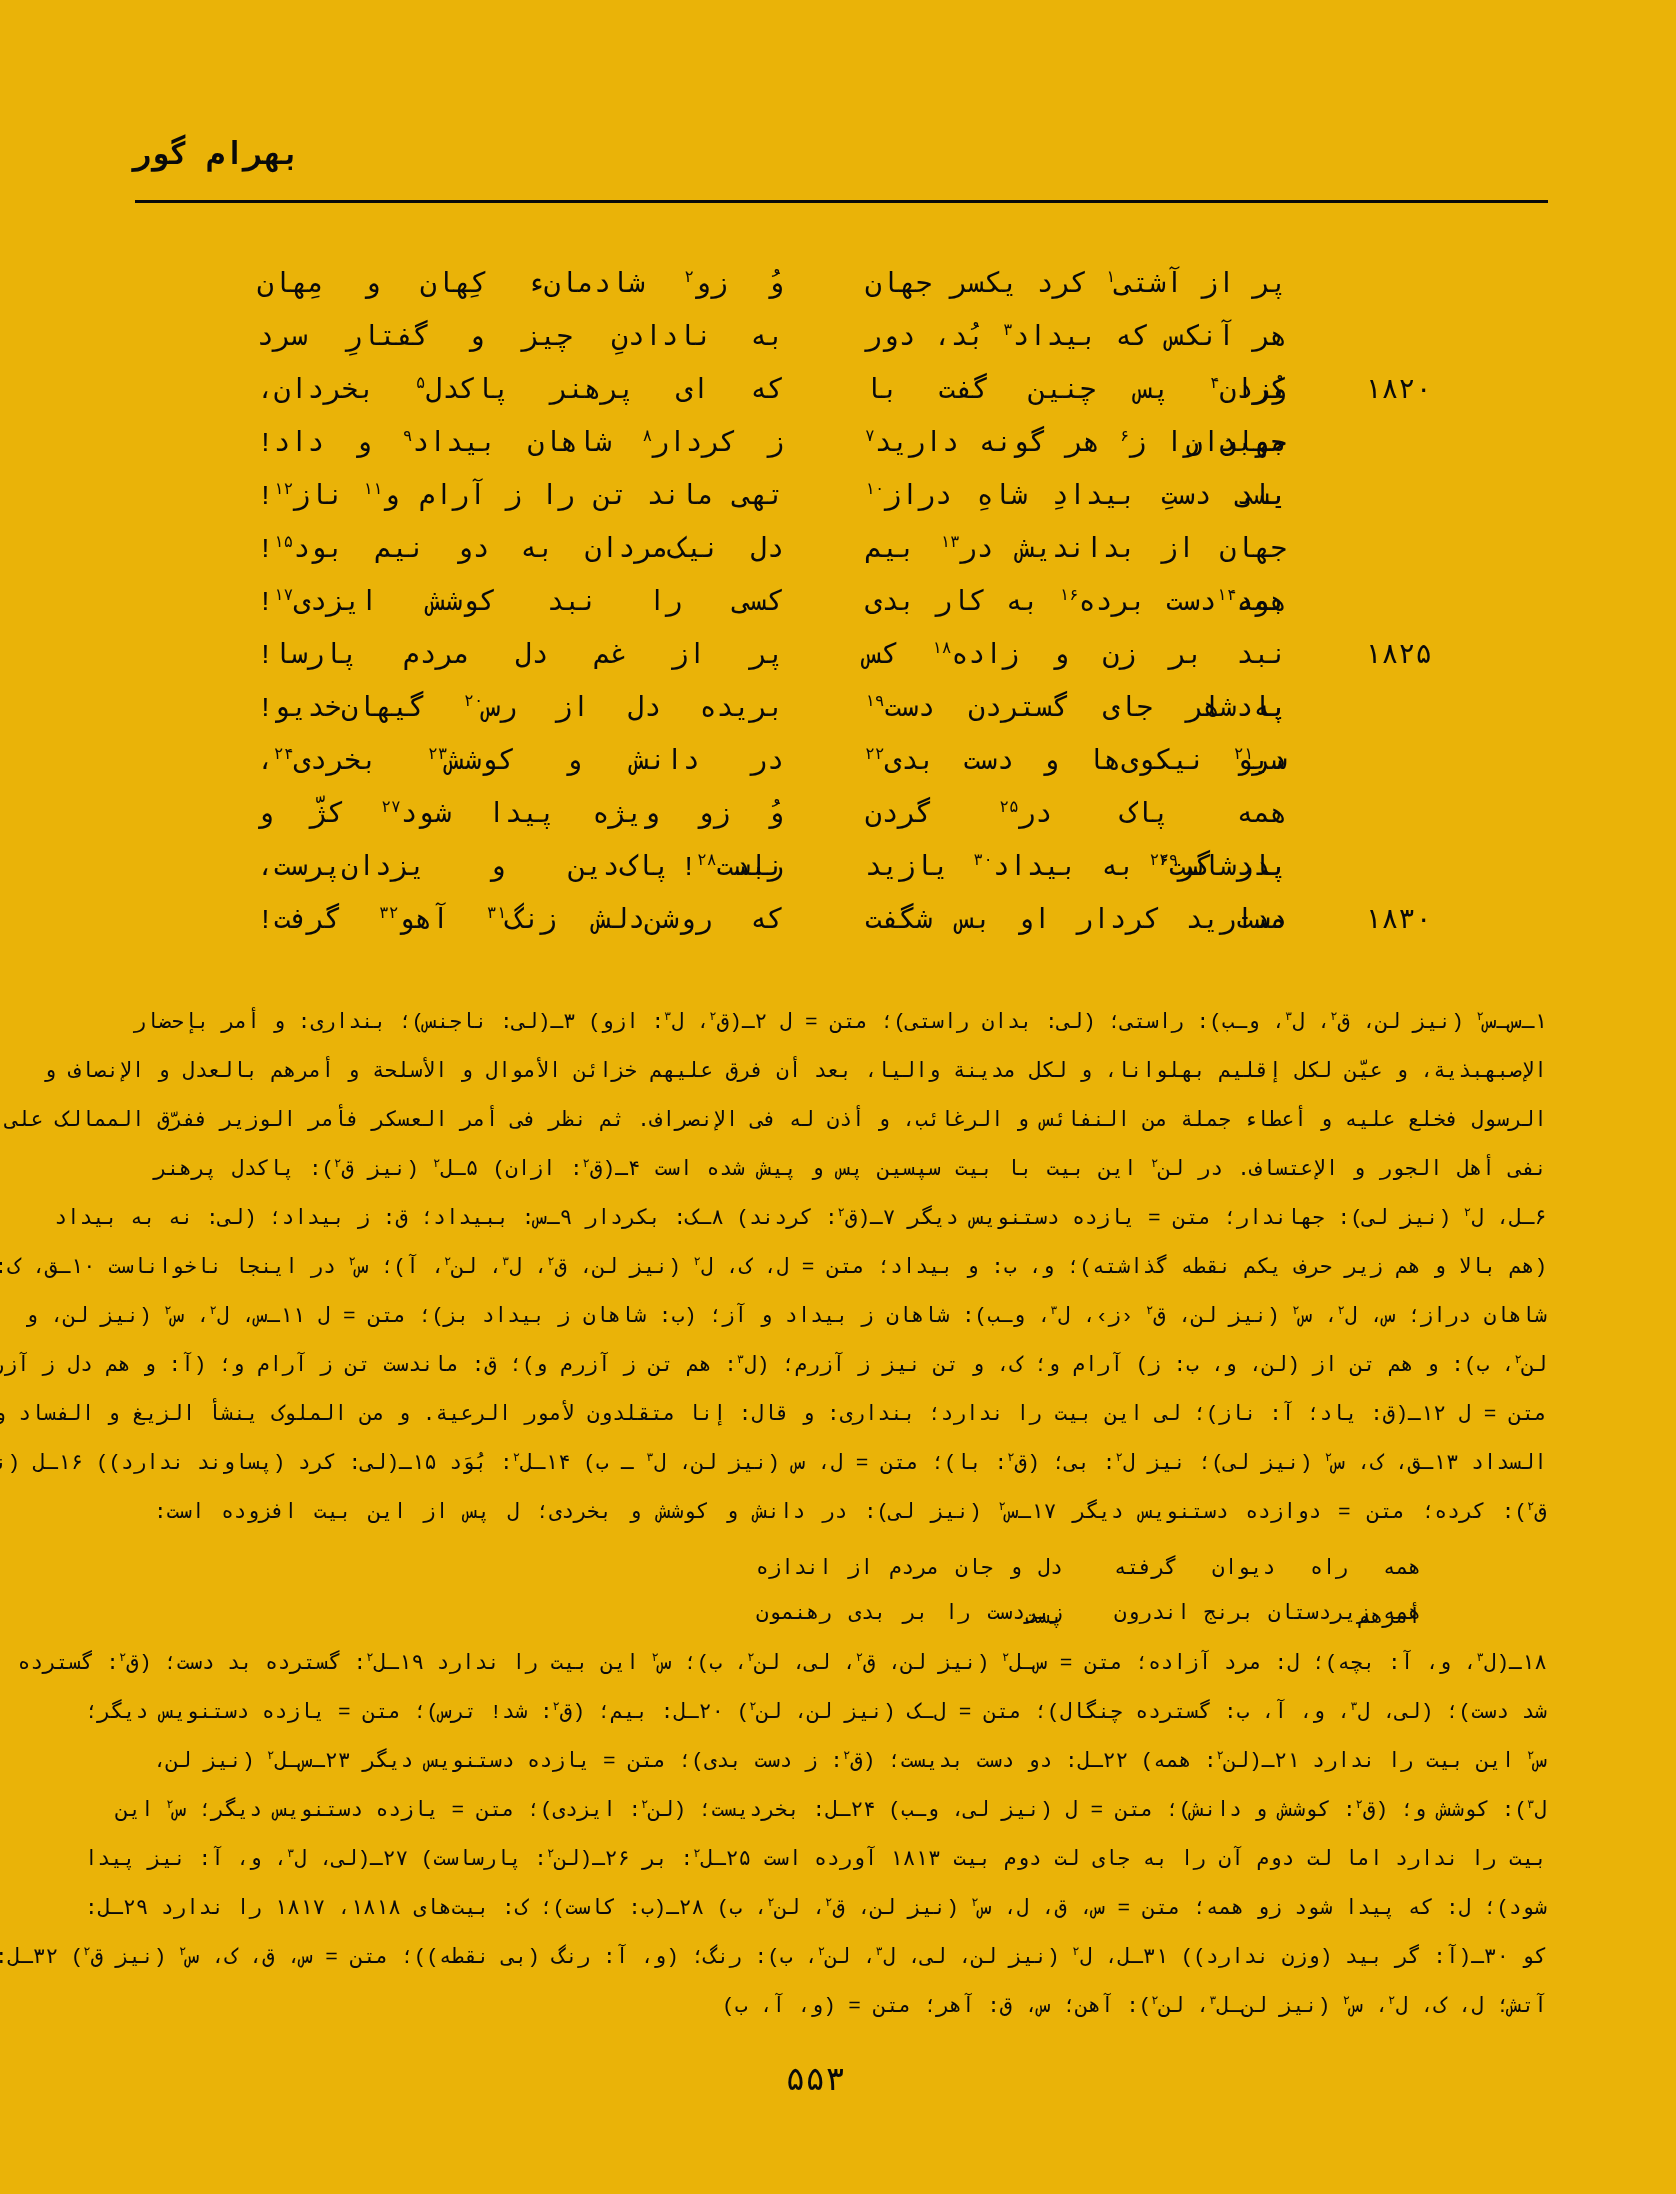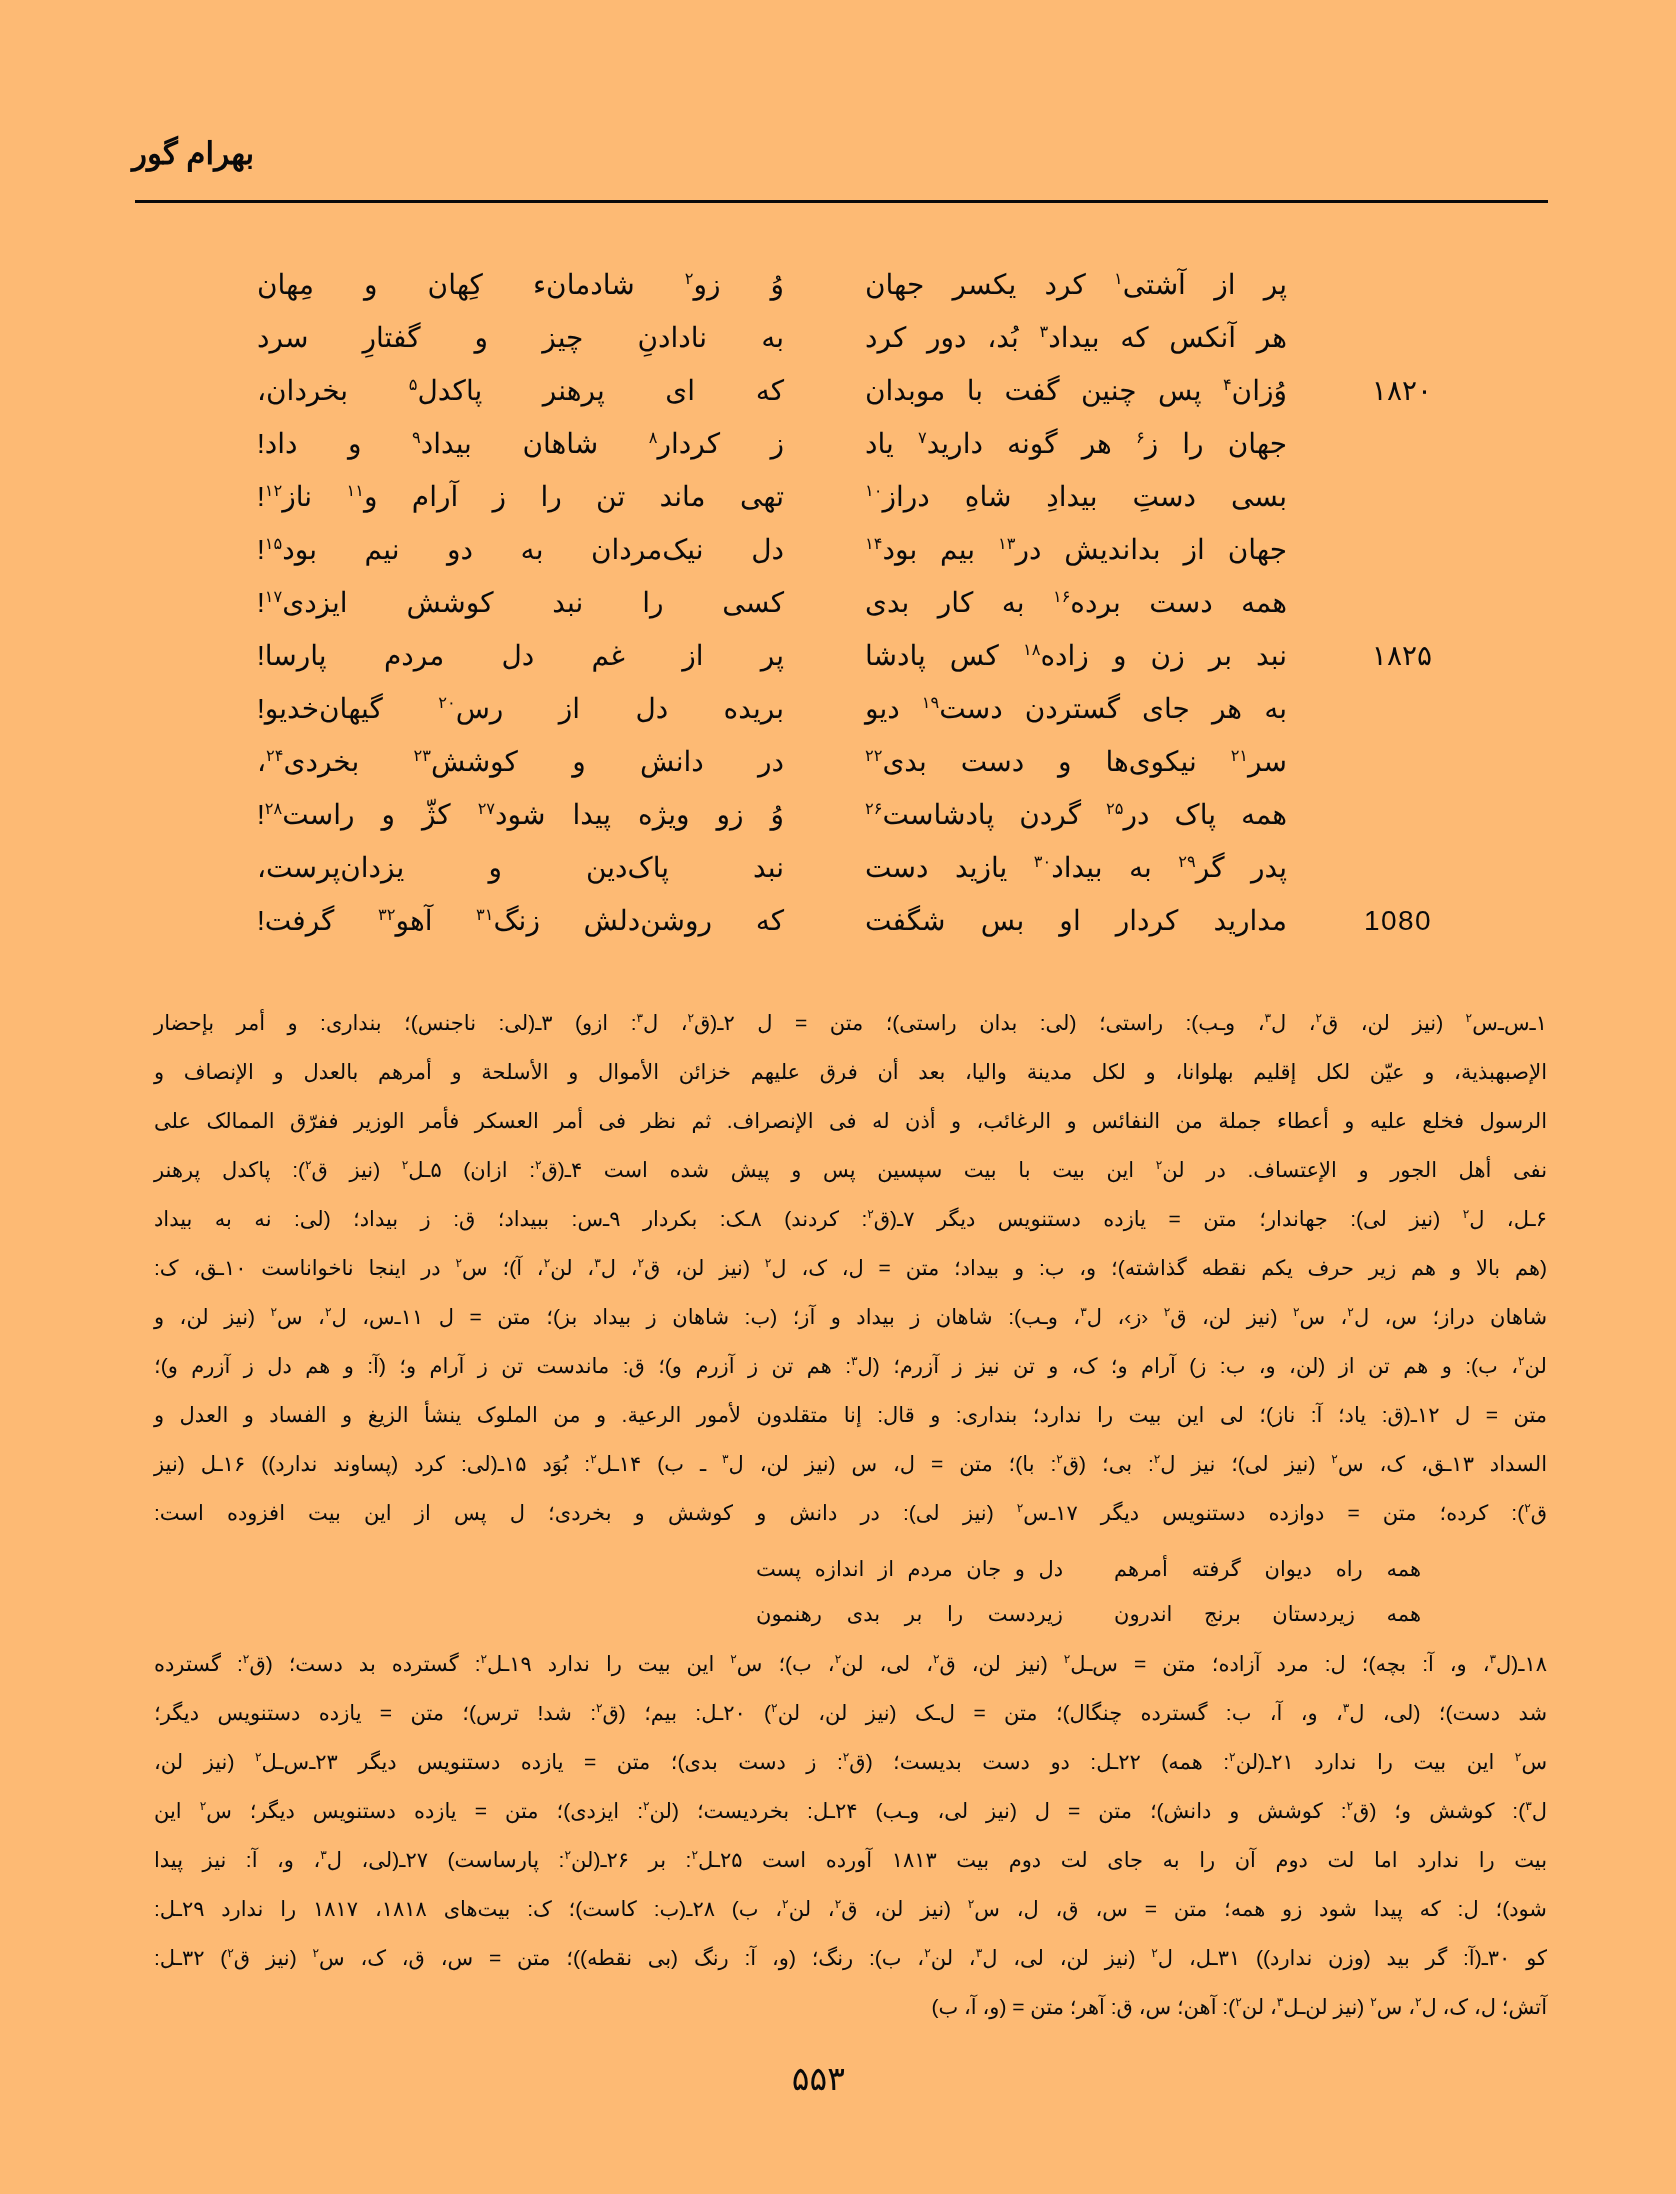--- a/index.html
+++ b/index.html
@@ -1,21 +1,21 @@
 <!DOCTYPE html>
 <html lang="fa" style="font-size:10.8px"><head>
 <meta charset="utf-8">
 <style>
   html,body{margin:0;padding:0;background:#e8e8e8;}
   .page{
     position:relative;
     width:1677px;height:2194px;
-    background:#fdba74;
+    background:#eab308;
     color:#0a0a0a;
-    font-family:Liberation Sans, sans-serif;
+    font-family:Liberation Mono, monospace;
     overflow:hidden;
   }
   
   .header-title{
     position:absolute;left:132px;top:135px;
     font-size:31px;font-weight:bold;
     direction:rtl;
   }
   .header-rule{
     position:absolute;left:135px;top:200px;
@@ -121,21 +121,21 @@
         <div class="verse-num"></div>
         <div class="hemistich-1">همه پاک در<sup>۲۵</sup> گردن پادشاست<sup>۲۶</sup></div>
         <div class="hemistich-2">وُ زو ویژه پیدا شود<sup>۲۷</sup> کژّ و راست<sup>۲۸</sup>!</div>
       </div>
       <div class="verse-row">
         <div class="verse-num"></div>
         <div class="hemistich-1">پدر گر<sup>۲۹</sup> به بیداد<sup>۳۰</sup> یازید دست</div>
         <div class="hemistich-2">نبد پاک‌دین و یزدان‌پرست،</div>
       </div>
       <div class="verse-row">
-        <div class="verse-num">1080</div>
+        <div class="verse-num">۱۸۳۰</div>
         <div class="hemistich-1">مدارید کردار او بس شگفت</div>
         <div class="hemistich-2">که روشن‌دلش زنگ<sup>۳۱</sup> آهو<sup>۳۲</sup> گرفت!</div>
       </div>
     </div>
 
   <div class="apparatus" dir="rtl">
       <div class="app-line">۱ـ‌س‌ـ‌س<sup>۲</sup> (نیز لن، ق<sup>۲</sup>، ل<sup>۳</sup>، وـب): راستی؛ (لی: بدان راستی)؛ متن = ل ۲ـ(ق<sup>۲</sup>، ل<sup>۳</sup>: ازو) ۳ـ(لی: ناجنس)؛ بنداری: و أمر بإحضار</div>
       <div class="app-line">الإصبهبذیة، و عیّن لکل إقلیم بهلوانا، و لکل مدینة والیا، بعد أن فرق علیهم خزائن الأموال و الأسلحة و أمرهم بالعدل و الإنصاف و</div>
       <div class="app-line">الرسول فخلع علیه و أعطاء جملة من النفائس و الرغائب، و أذن له فی الإنصراف. ثم نظر فی أمر العسکر فأمر الوزیر ففرّق الممالک علی</div>
       <div class="app-line">نفی أهل الجور و الإعتساف. در لن<sup>۲</sup> این بیت با بیت سپسین پس و پیش شده است ۴ـ(ق<sup>۲</sup>: ازان) ۵ـل<sup>۲</sup> (نیز ق<sup>۲</sup>): پاکدل پرهنر</div>

